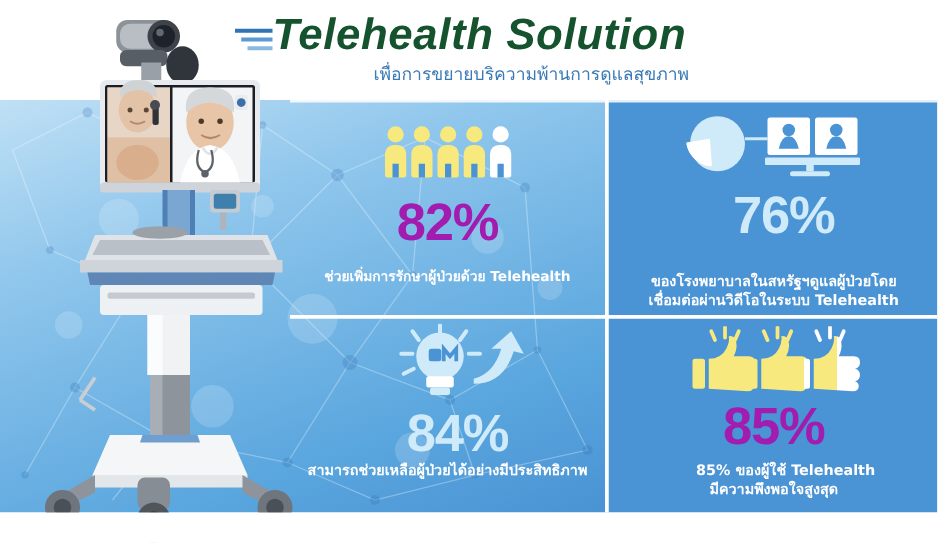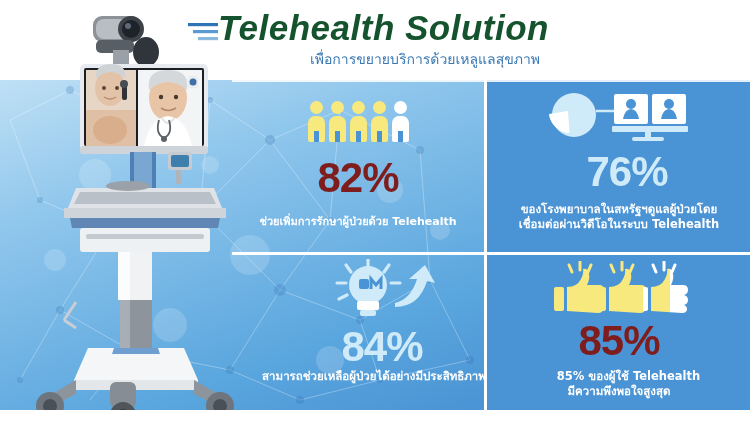--- a/index.html
+++ b/index.html
@@ -39,30 +39,30 @@
   .subtitle{
     position:absolute;left:215px;top:48px;width:420px;
     text-align:center;
     font-size:14px;color:#3c7ab5;white-space:nowrap;
   }
 
   
   .q{position:absolute;text-align:center;}
   .q1{left:232px;top:82px;width:252px;height:170px;}
   .q2{left:488px;top:82px;width:262px;height:170px;}
-  .q3{left:248px;top:255px;width:252px;height:155px;}
+  .q3{left:232px;top:255px;width:252px;height:155px;}
   .q4{left:488px;top:255px;width:262px;height:155px;border-radius:27px;}
 
   .icon-wrap{display:flex;justify-content:center;align-items:flex-end;}
   .pct{
     font-family:"Liberation Sans",sans-serif;
     font-weight:bold;font-size:42px;line-height:44px;
     letter-spacing:-1px;
   }
-  .pct-yellow{color:#7f1d1d;}
+  .pct-yellow{color:#a21caf;}
   .pct-lightblue{color:#cfeaf8;padding-left:16px;}
   .cap{
     font-size:11.5px;font-weight:bold;line-height:15px;color:#ffffff;
   }
   .cap-q1{font-size:11px;}
 
   
   .people{display:flex;gap:4px;justify-content:center;}
   .person{width:17px;}
   .p-head{width:13px;height:13px;border-radius:50%;margin:0 auto 2px;}
@@ -226,21 +226,21 @@
   <div class="div-h"></div>
   <div class="bg-bottom"></div>
 
   <div class="header">
     <svg class="speedlines" viewBox="0 0 34 24">
       <rect x="0" y="3" width="30" height="3.2" fill="#2f74b5"></rect>
       <rect x="5" y="10" width="25" height="3.2" fill="#5a9ad2"></rect>
       <rect x="10" y="17" width="20" height="3.2" fill="#8ab9e0"></rect>
     </svg>
     <div class="title">Telehealth Solution</div>
-    <div class="subtitle">เพื่อการขยายบริการด้วยเหลูแลสุขภาพ</div>
+    <div class="subtitle">เพื่อการขยายบริความพ้านการดูแลสุขภาพ</div>
   </div>
 
   <div class="q q1">
     <div class="icon-wrap" style="height:48px;margin-top:12px;">
       <div class="people">
         <div class="person y">
             <div class="p-head"></div>
             <div class="p-body"></div>
           </div>
         <div class="person y">
@@ -275,21 +275,21 @@
       <rect x="108" y="4" width="34" height="30" rx="2" fill="#ffffff"></rect>
       <circle cx="87" cy="14" r="5" fill="#4a93d4"></circle>
       <path d="M79 29 q2 -10 8 -10 q6 0 8 10 z" fill="#4a93d4"></path>
       <circle cx="125" cy="14" r="5" fill="#4a93d4"></circle>
       <path d="M117 29 q2 -10 8 -10 q6 0 8 10 z" fill="#4a93d4"></path>
       <rect x="68" y="36" width="76" height="6" rx="1" fill="#cfeaf8"></rect>
       <rect x="101" y="42" width="6" height="5" fill="#cfeaf8"></rect>
       <rect x="88" y="47" width="32" height="4" rx="2" fill="#cfeaf8"></rect>
     </svg>
     <div class="pct pct-lightblue">76%</div>
-    <div class="cap" style="margin-top:8px;">ของโรงพยาบาลในสหรัฐฯดูแลผู้ป่วยโดย</div>
+    <div class="cap" style="margin-top:24px;">ของโรงพยาบาลในสหรัฐฯดูแลผู้ป่วยโดย</div>
     <div class="cap">เชื่อมต่อผ่านวิดีโอในระบบ Telehealth</div>
   </div>
 
   <div class="q q3">
     <svg style="margin-top:4px;width:150px;height:62px;" viewBox="0 0 150 62">
       <g stroke="#cfeaf8" stroke-width="3.2" stroke-linecap="round">
         <line x1="47" y1="6" x2="52" y2="13"></line>
         <line x1="69" y1="1" x2="69" y2="10"></line>
         <line x1="90" y1="6" x2="85" y2="13"></line>
         <line x1="38" y1="24" x2="47" y2="24"></line>

